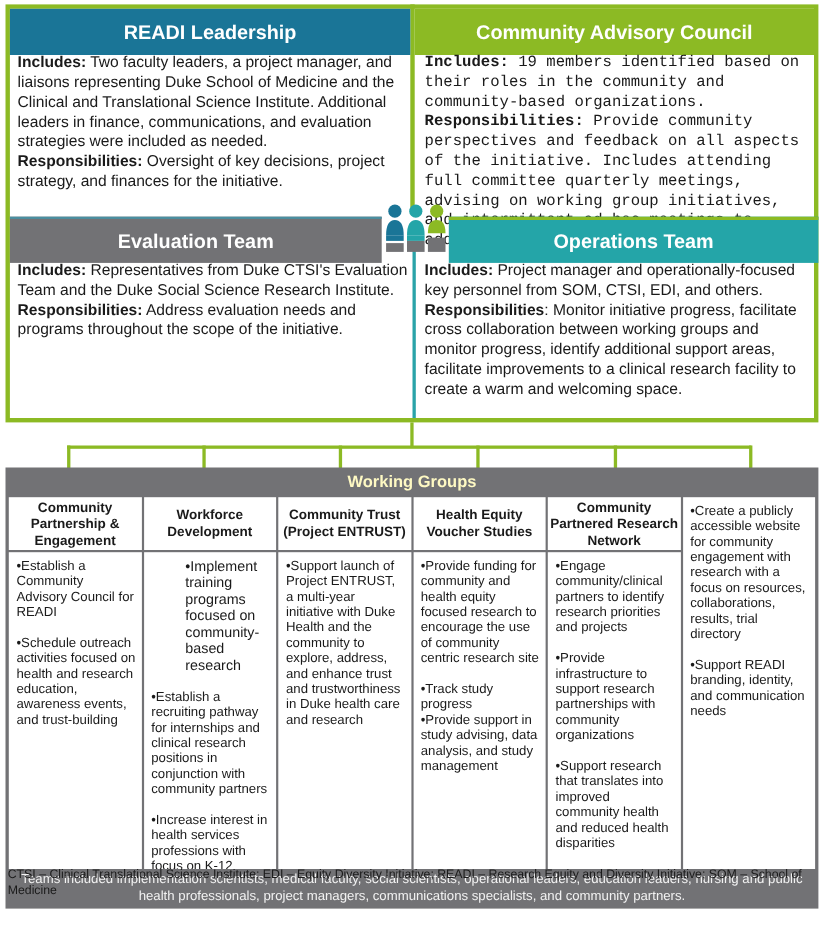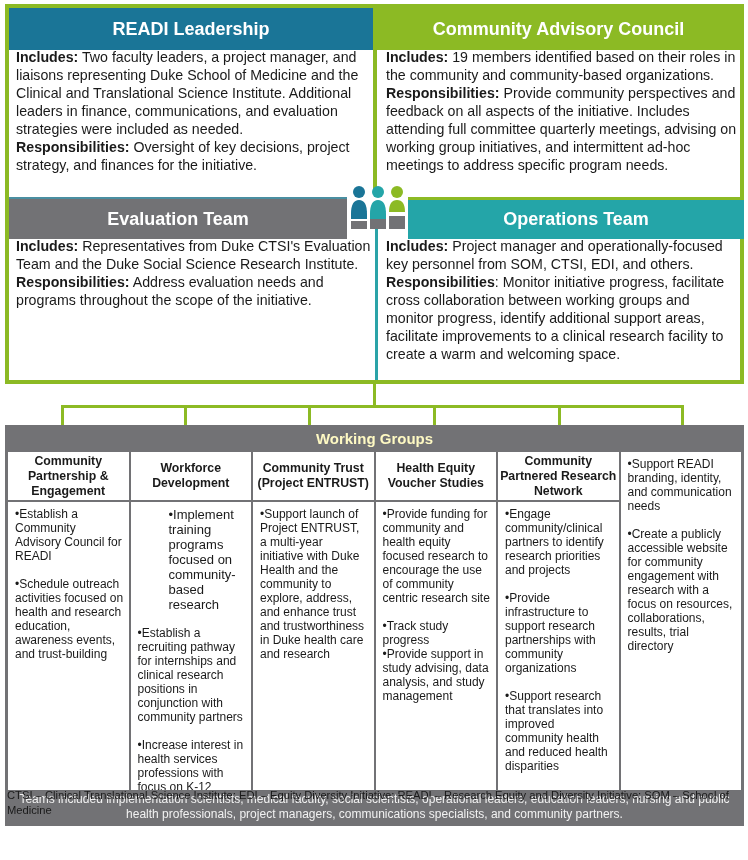--- a/index.html
+++ b/index.html
@@ -11,21 +11,21 @@
 
   .hdr { position: absolute; height: 42px; color: #fff; font-weight: bold; font-size: 18px; display: flex; align-items: center; justify-content: center; }
   .hdr.lead { left: 9px; top: 8px; width: 364px; background: #1a7597; }
   .hdr.cac  { left: 377px; top: 8px; width: 363px; background: #8cba24; }
   .hdr.eval { left: 9px; top: 197px; width: 338px; background: #727275; border-top: 2px solid #4a8fa1; }
   .hdr.ops  { left: 408px; top: 197px; width: 336px; background: #24a5a8; border-top: 3px solid #8cba24; }
 
   .body-text { position: absolute; font-size: 14.2px; line-height: 18px; }
   .body-text b { font-weight: bold; }
   .bt-lead { left: 16px; top: 48px; width: 355px; }
-  .bt-cac  { left: 386px; top: 48px; width: 354px; }
+  .bt-cac  { left: 386px; top: 48px; width: 354px; font-family: Liberation Mono, monospace; }
   .bt-eval { left: 16px; top: 237px; width: 355px; }
   .bt-ops  { left: 386px; top: 237px; width: 354px; }
 
   .people { position: absolute; left: 348px; top: 184px; width: 60px; height: 48px; }
 
   
   .line { position: absolute; background: #8cba24; }
 
   .wg { position: absolute; left: 5px; top: 425px; width: 739px; height: 365px; background: #727275; }
   .wg-title { position: absolute; left: 0; top: 0; width: 100%; height: 26px; display: flex; align-items: center; justify-content: center; color: #fef9c3; font-weight: bold; font-size: 15px; }
@@ -128,21 +128,21 @@
     <div class="wg-col">
       <div class="wg-head">Community Partnered Research Network</div>
       <div class="wg-body">
         <p>•Engage community/clinical partners to identify research priorities and projects</p>
         <p>•Provide infrastructure to support research partnerships with community organizations</p>
         <p>•Support research that translates into improved community health and reduced health disparities</p>
       </div>
     </div>
     <div class="wg-col">
       <div class="wg-body">
+        <p>•Create a publicly accessible website for community engagement with research with a focus on resources, collaborations, results, trial directory</p>
         <p>•Support READI branding, identity, and communication needs</p>
-        <p>•Create a publicly accessible website for community engagement with research with a focus on resources, collaborations, results, trial directory</p>
       </div>
     </div>
   </div>
 </div>
 
 <div class="footer-band">Teams included implementation scientists, medical faculty, social scientists, operational leaders, education leaders, nursing and public health professionals, project managers, communications specialists, and community partners.</div>
 <div class="footnote">CTSI – Clinical Translational Science Institute; EDI – Equity Diversity Initiative; READI – Research Equity and Diversity Initiative; SOM – School of Medicine</div>
 
 </body></html>

